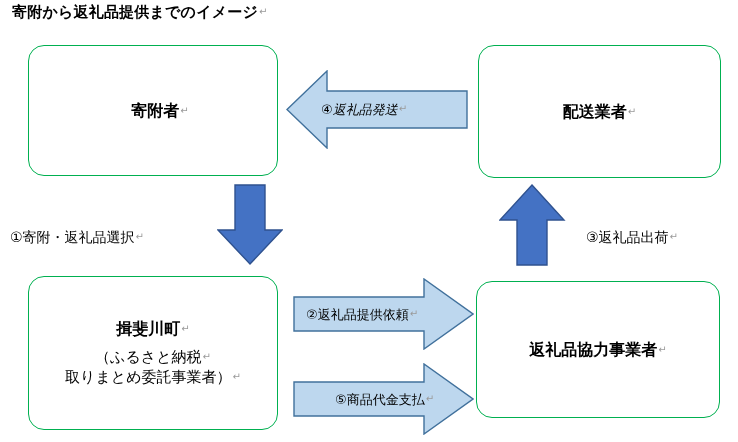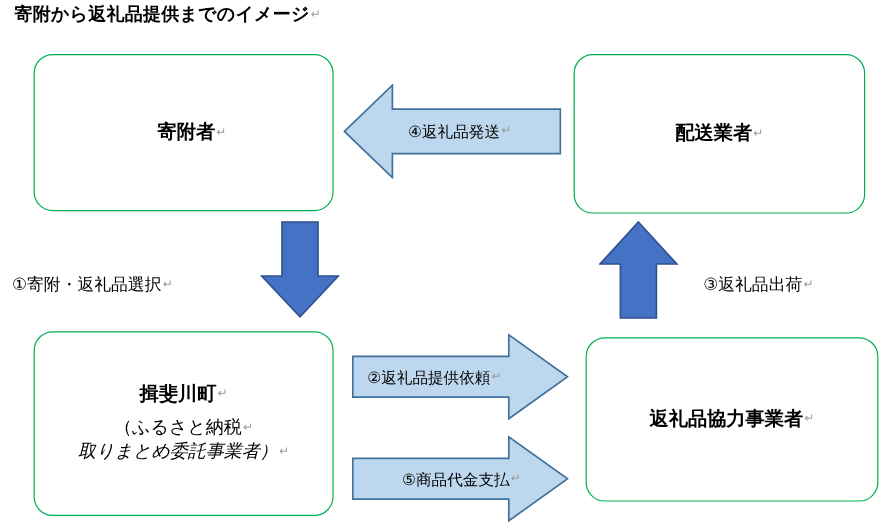--- a/index.html
+++ b/index.html
@@ -54,21 +54,21 @@
     line-height: 1.25;
   }
   .node .line2,
   .node .line3 {
     font-size: 15px;
     font-weight: normal;
     white-space: nowrap;
     line-height: 1.35;
     margin-top: 8px;
   }
-  .node .line3 { margin-top: 0; font-style: italic; }
+  .node .line3 { margin-top: 0; }
 
   .arrow-wrap {
     position: absolute;
   }
   .arrow-wrap svg { display: block; }
 
   .arrow-label {
     position: absolute;
     font-size: 13px;
     white-space: nowrap;
@@ -109,32 +109,32 @@
       <span>揖斐川町</span><span class="pilcrow">↵</span>
     </div>
     <div class="line2">
       <span>（ふるさと納税</span><span class="pilcrow">↵</span>
     </div>
     <div class="line3">
       <span>取りまとめ委託事業者）</span><span class="pilcrow">↵</span>
     </div>
   </div>
 
-  <div class="node" style="left:488px; top:281px; width:244px; height:137px;">
+  <div class="node" style="left:476px; top:281px; width:244px; height:137px;">
     <div class="line1">
       <span>返礼品協力事業者</span><span class="pilcrow">↵</span>
     </div>
   </div>
 
   <div class="arrow-wrap" style="left:286px; top:70px;">
     <svg width="182" height="79" viewBox="0 0 182 79">
       <polygon points="1,39.5 41,1 41,21 181,21 181,58 41,58 41,78" fill="#BDD7EE" stroke="#41719C" stroke-width="1.4" stroke-linejoin="miter"></polygon>
     </svg>
   </div>
-  <div class="arrow-label" style="left:340px; top:103px;">
+  <div class="arrow-label" style="left:321px; top:103px;font-style:italic;">
     <span>④返礼品発送</span><span class="pilcrow">↵</span>
   </div>
 
   <div class="arrow-wrap" style="left:217px; top:184px;">
     <svg width="66" height="82" viewBox="0 0 66 82">
       <polygon points="18,1 48,1 48,46 65,46 33,80 1,46 18,46" fill="#4472C4" stroke="#2F528F" stroke-width="1.4" stroke-linejoin="miter"></polygon>
     </svg>
   </div>
   <div class="side-label" style="left:10px; top:209px;">
     <span>①寄附・返礼品選択</span><span class="pilcrow">↵</span>

